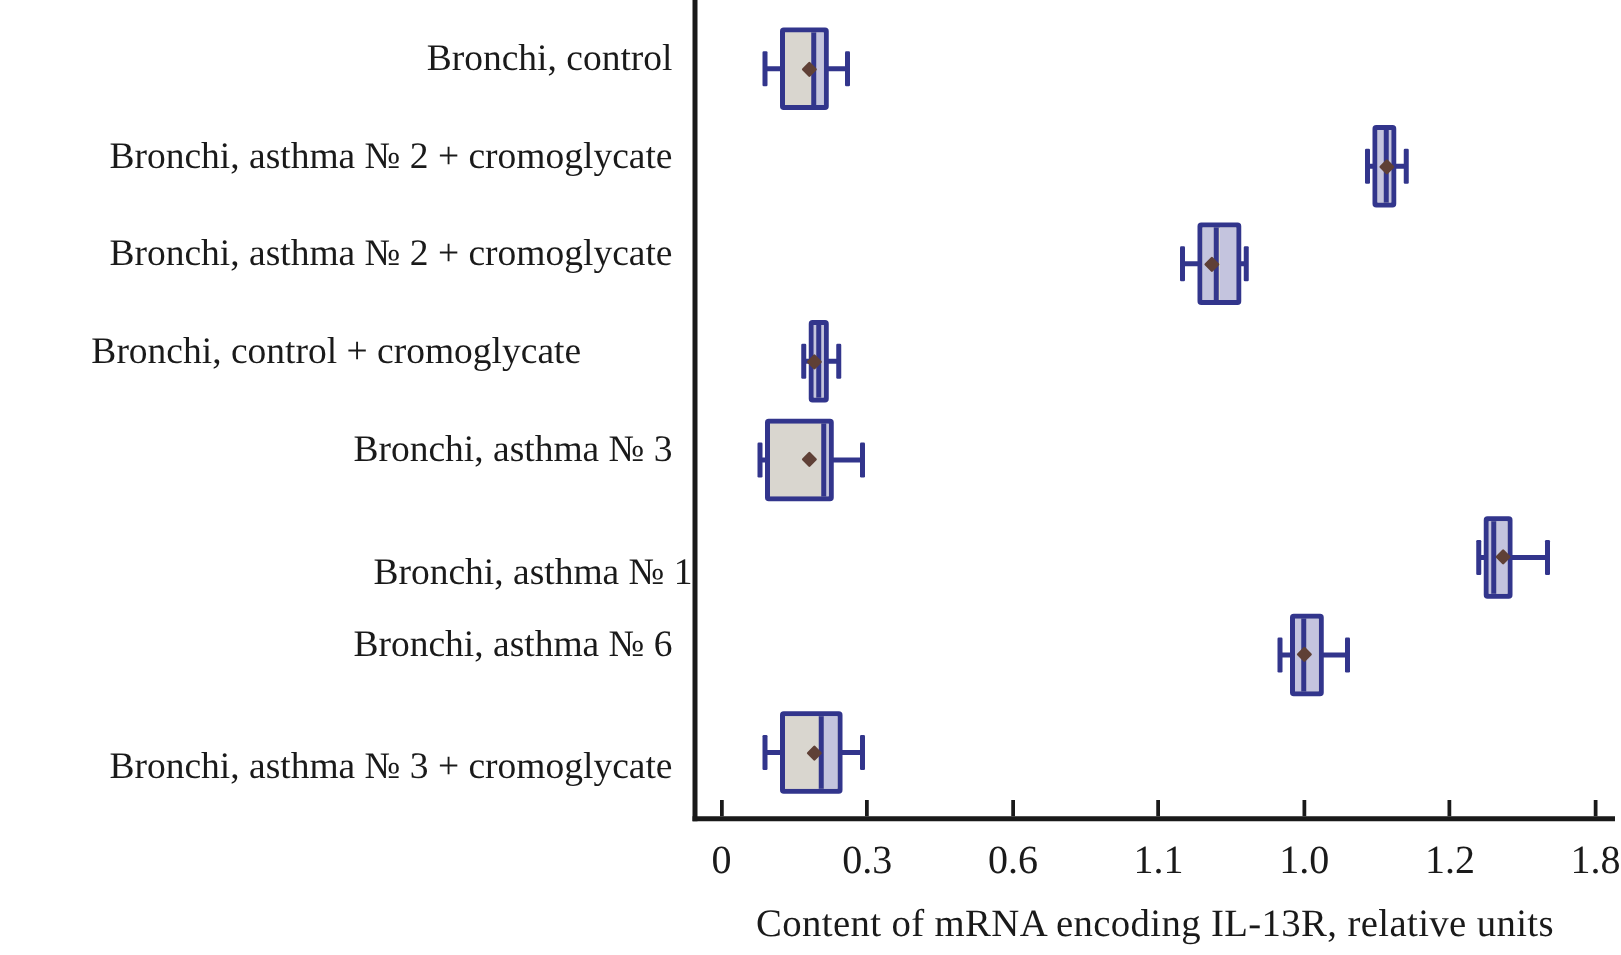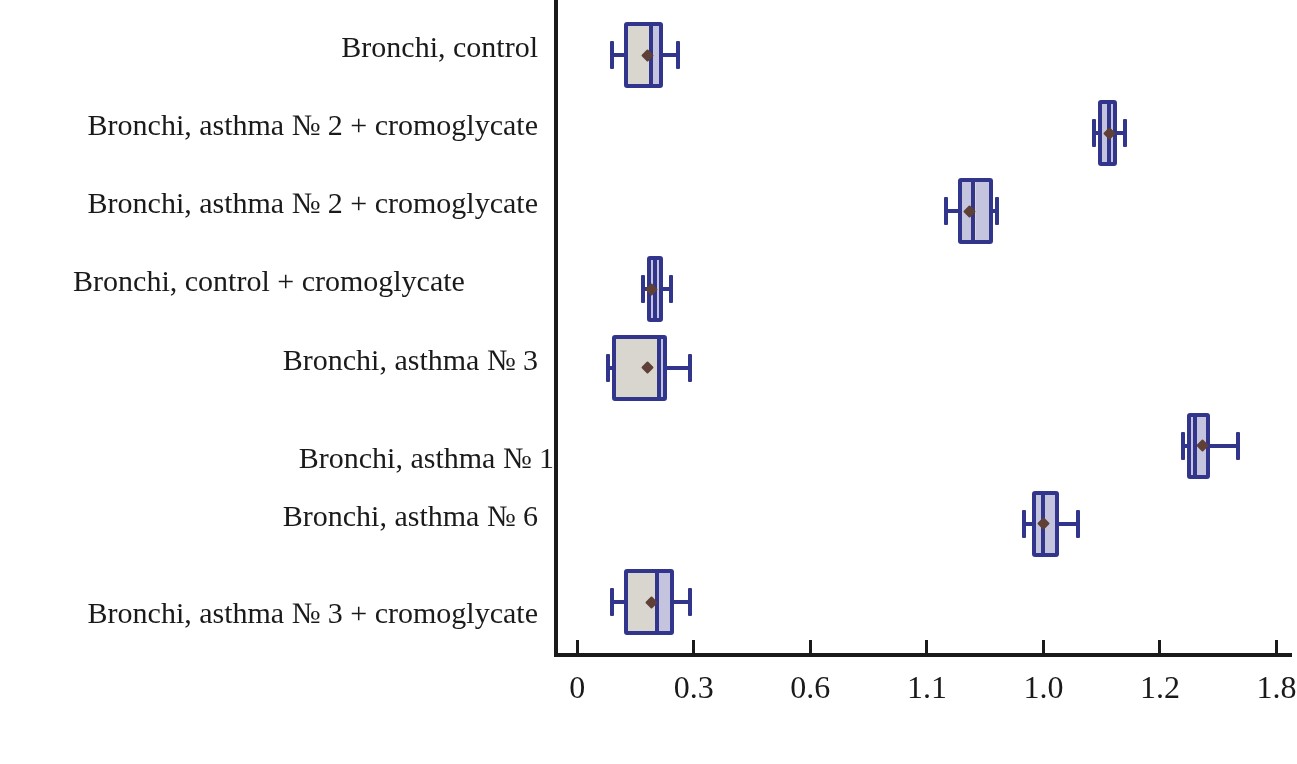--- a/index.html
+++ b/index.html
@@ -153,13 +153,14 @@
       <div class="abs x-tick-label" style="left: 765.358px; top: 670px; font-family: Liberation Serif, serif;">0.6</div>
       <div class="abs x-tick" style="left: 925.384px;"></div>
       <div class="abs x-tick-label" style="left: 881.884px; top: 670px;">1.1</div>
       <div class="abs x-tick" style="left: 1041.91px;"></div>
       <div class="abs x-tick-label" style="left: 998.411px; top: 670px;">1.0</div>
       <div class="abs x-tick" style="left: 1158.44px;"></div>
       <div class="abs x-tick-label" style="left: 1114.94px; top: 670px;">1.2</div>
       <div class="abs x-tick" style="left: 1274.96px;"></div>
       <div class="abs x-tick-label" style="left: 1231.46px; top: 670px;">1.8</div>
     </div>
+  <div class="abs x-axis-title">Content of mRNA encoding IL-13R, relative units</div>
 </div>
 
 </body></html>

